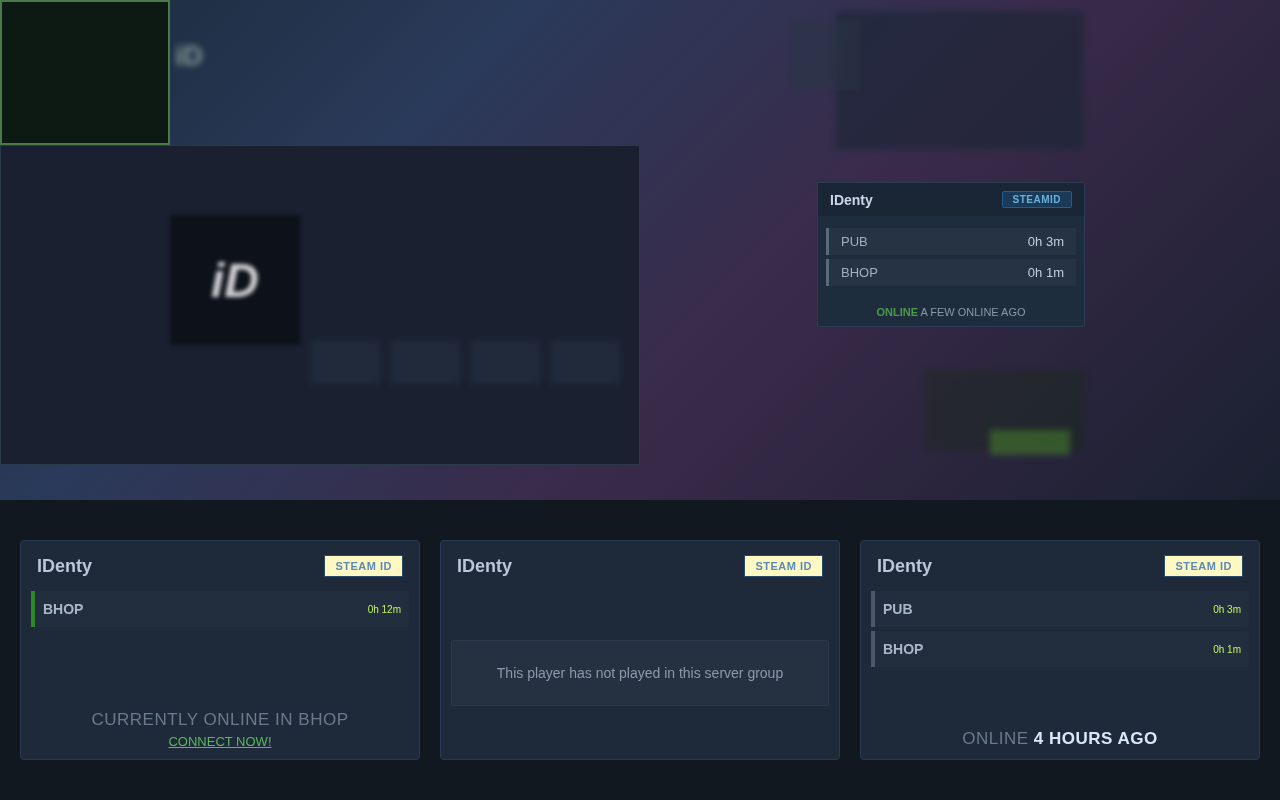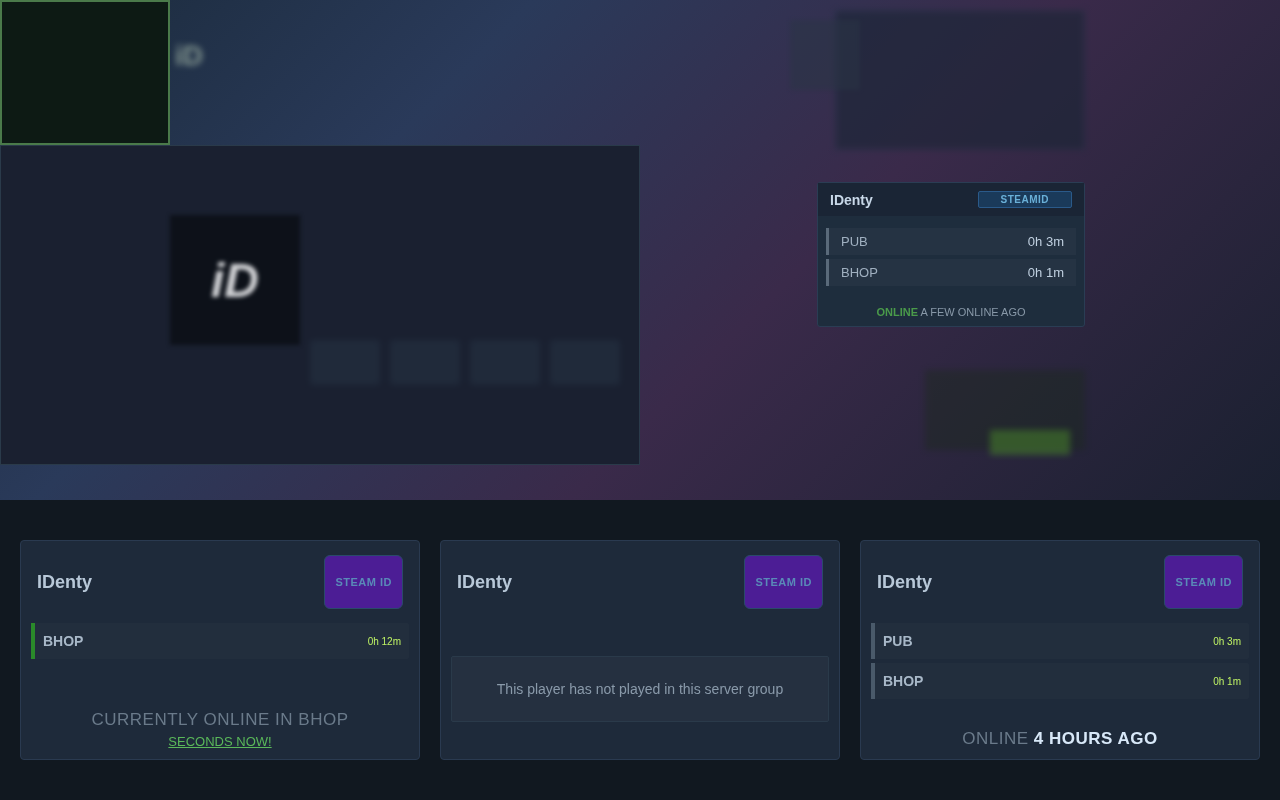--- a/index.html
+++ b/index.html
@@ -89,21 +89,21 @@
       color: #c8d8e8;
       font-size: 14px;
       font-weight: bold;
     }
 
     .steamid-badge-small {
       background: #1a3a5a;
       color: #6ab0d8;
       border: 1px solid #2a5a8a;
       border-radius: 2px;
-      padding: 2px 22px;
+      padding: 2px 10px;
       font-size: 10px;
       font-weight: bold;
       letter-spacing: 0.5px;
       cursor: pointer;
       text-align: center;
     }
 
     .identy-popup-body {
       padding: 8px 0;
     }
@@ -173,25 +173,25 @@
       padding: 14px 16px 10px;
     }
 
     .card-title {
       color: #b8c8d8;
       font-size: 18px;
       font-weight: bold;
     }
 
     .steam-id-btn {
-      background: #4c1d95;
+      background: #fef9c3;
       color: #5a8ab8;
       border: 1px solid #2a4a6a;
-      border-radius: 6px;
-      padding: 20px 10px;
+      border-radius: 0;
+      padding: 4px 10px;
       font-size: 11px;
       font-weight: bold;
       cursor: pointer;
       letter-spacing: 0.5px;
       text-transform: uppercase;
     }
 
     .card-body {
       padding: 0 10px;
       flex: 1;
@@ -380,21 +380,21 @@
       <button class="steam-id-btn">STEAM ID</button>
     </div>
     <div class="card-body">
       <div class="stat-row green-border">
         <span class="stat-label">BHOP</span>
         <span class="stat-value">0h 12m</span>
       </div>
     </div>
     <div class="card-footer">
       <div class="online-status">CURRENTLY ONLINE IN BHOP</div>
-      <a class="connect-link">SECONDS NOW!</a>
+      <a class="connect-link">CONNECT NOW!</a>
     </div>
   </div>
 
   <div class="card">
     <div class="card-header">
       <span class="card-title">IDenty</span>
       <button class="steam-id-btn">STEAM ID</button>
     </div>
     <div class="empty-message">
       <div class="empty-message-text">This player has not played in this server group</div>

